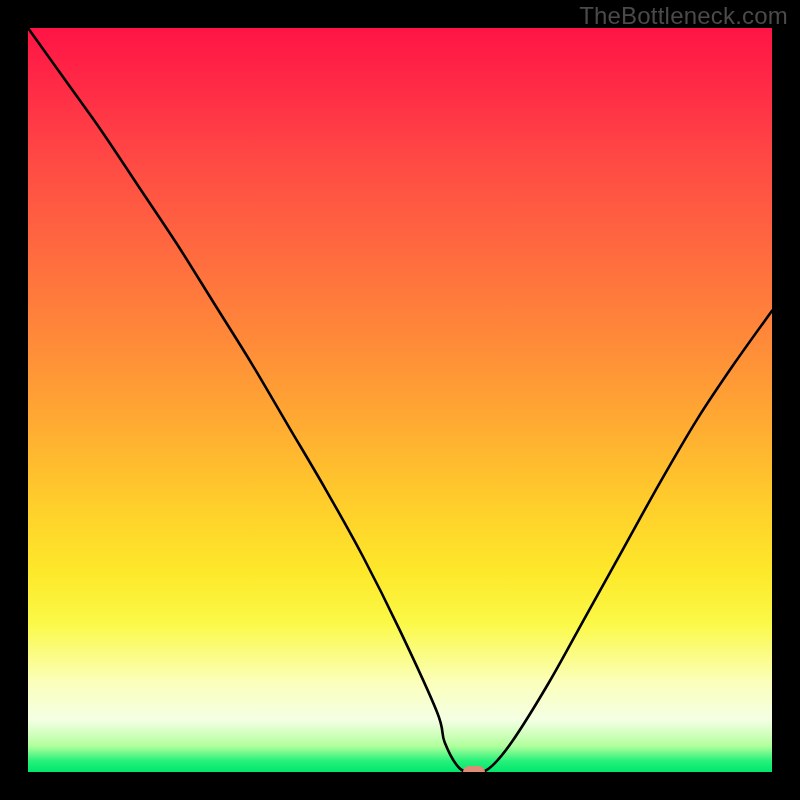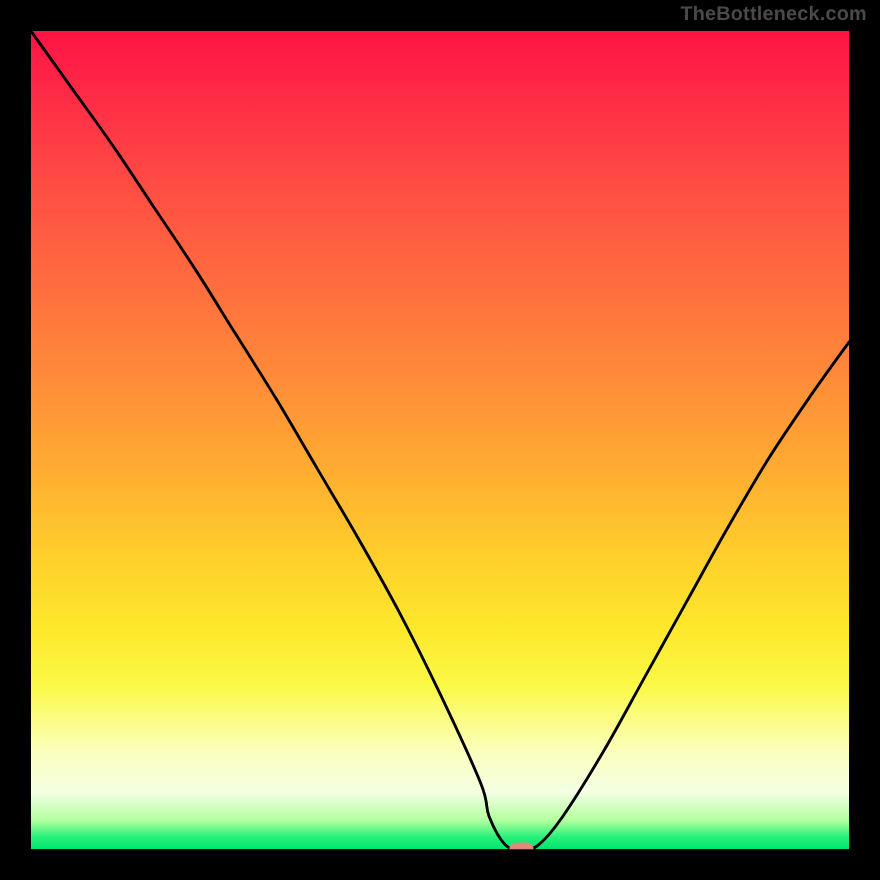--- a/index.html
+++ b/index.html
@@ -15,22 +15,22 @@
     position: relative;
     width: 800px;
     height: 800px;
     background: #000;
   }
   .watermark {
     position: absolute;
     top: 2px;
     right: 12px;
     color: #4a4a4a;
-    font-size: 18px;
-    font-weight: 700;
+    font-size: 24px;
+    font-weight: 400;
     z-index: 10;
     letter-spacing: 0.2px;
   }
   .plot-area {
     position: absolute;
     left: 28px;
     top: 28px;
     width: 744px;
     height: 744px;
     overflow: hidden;

